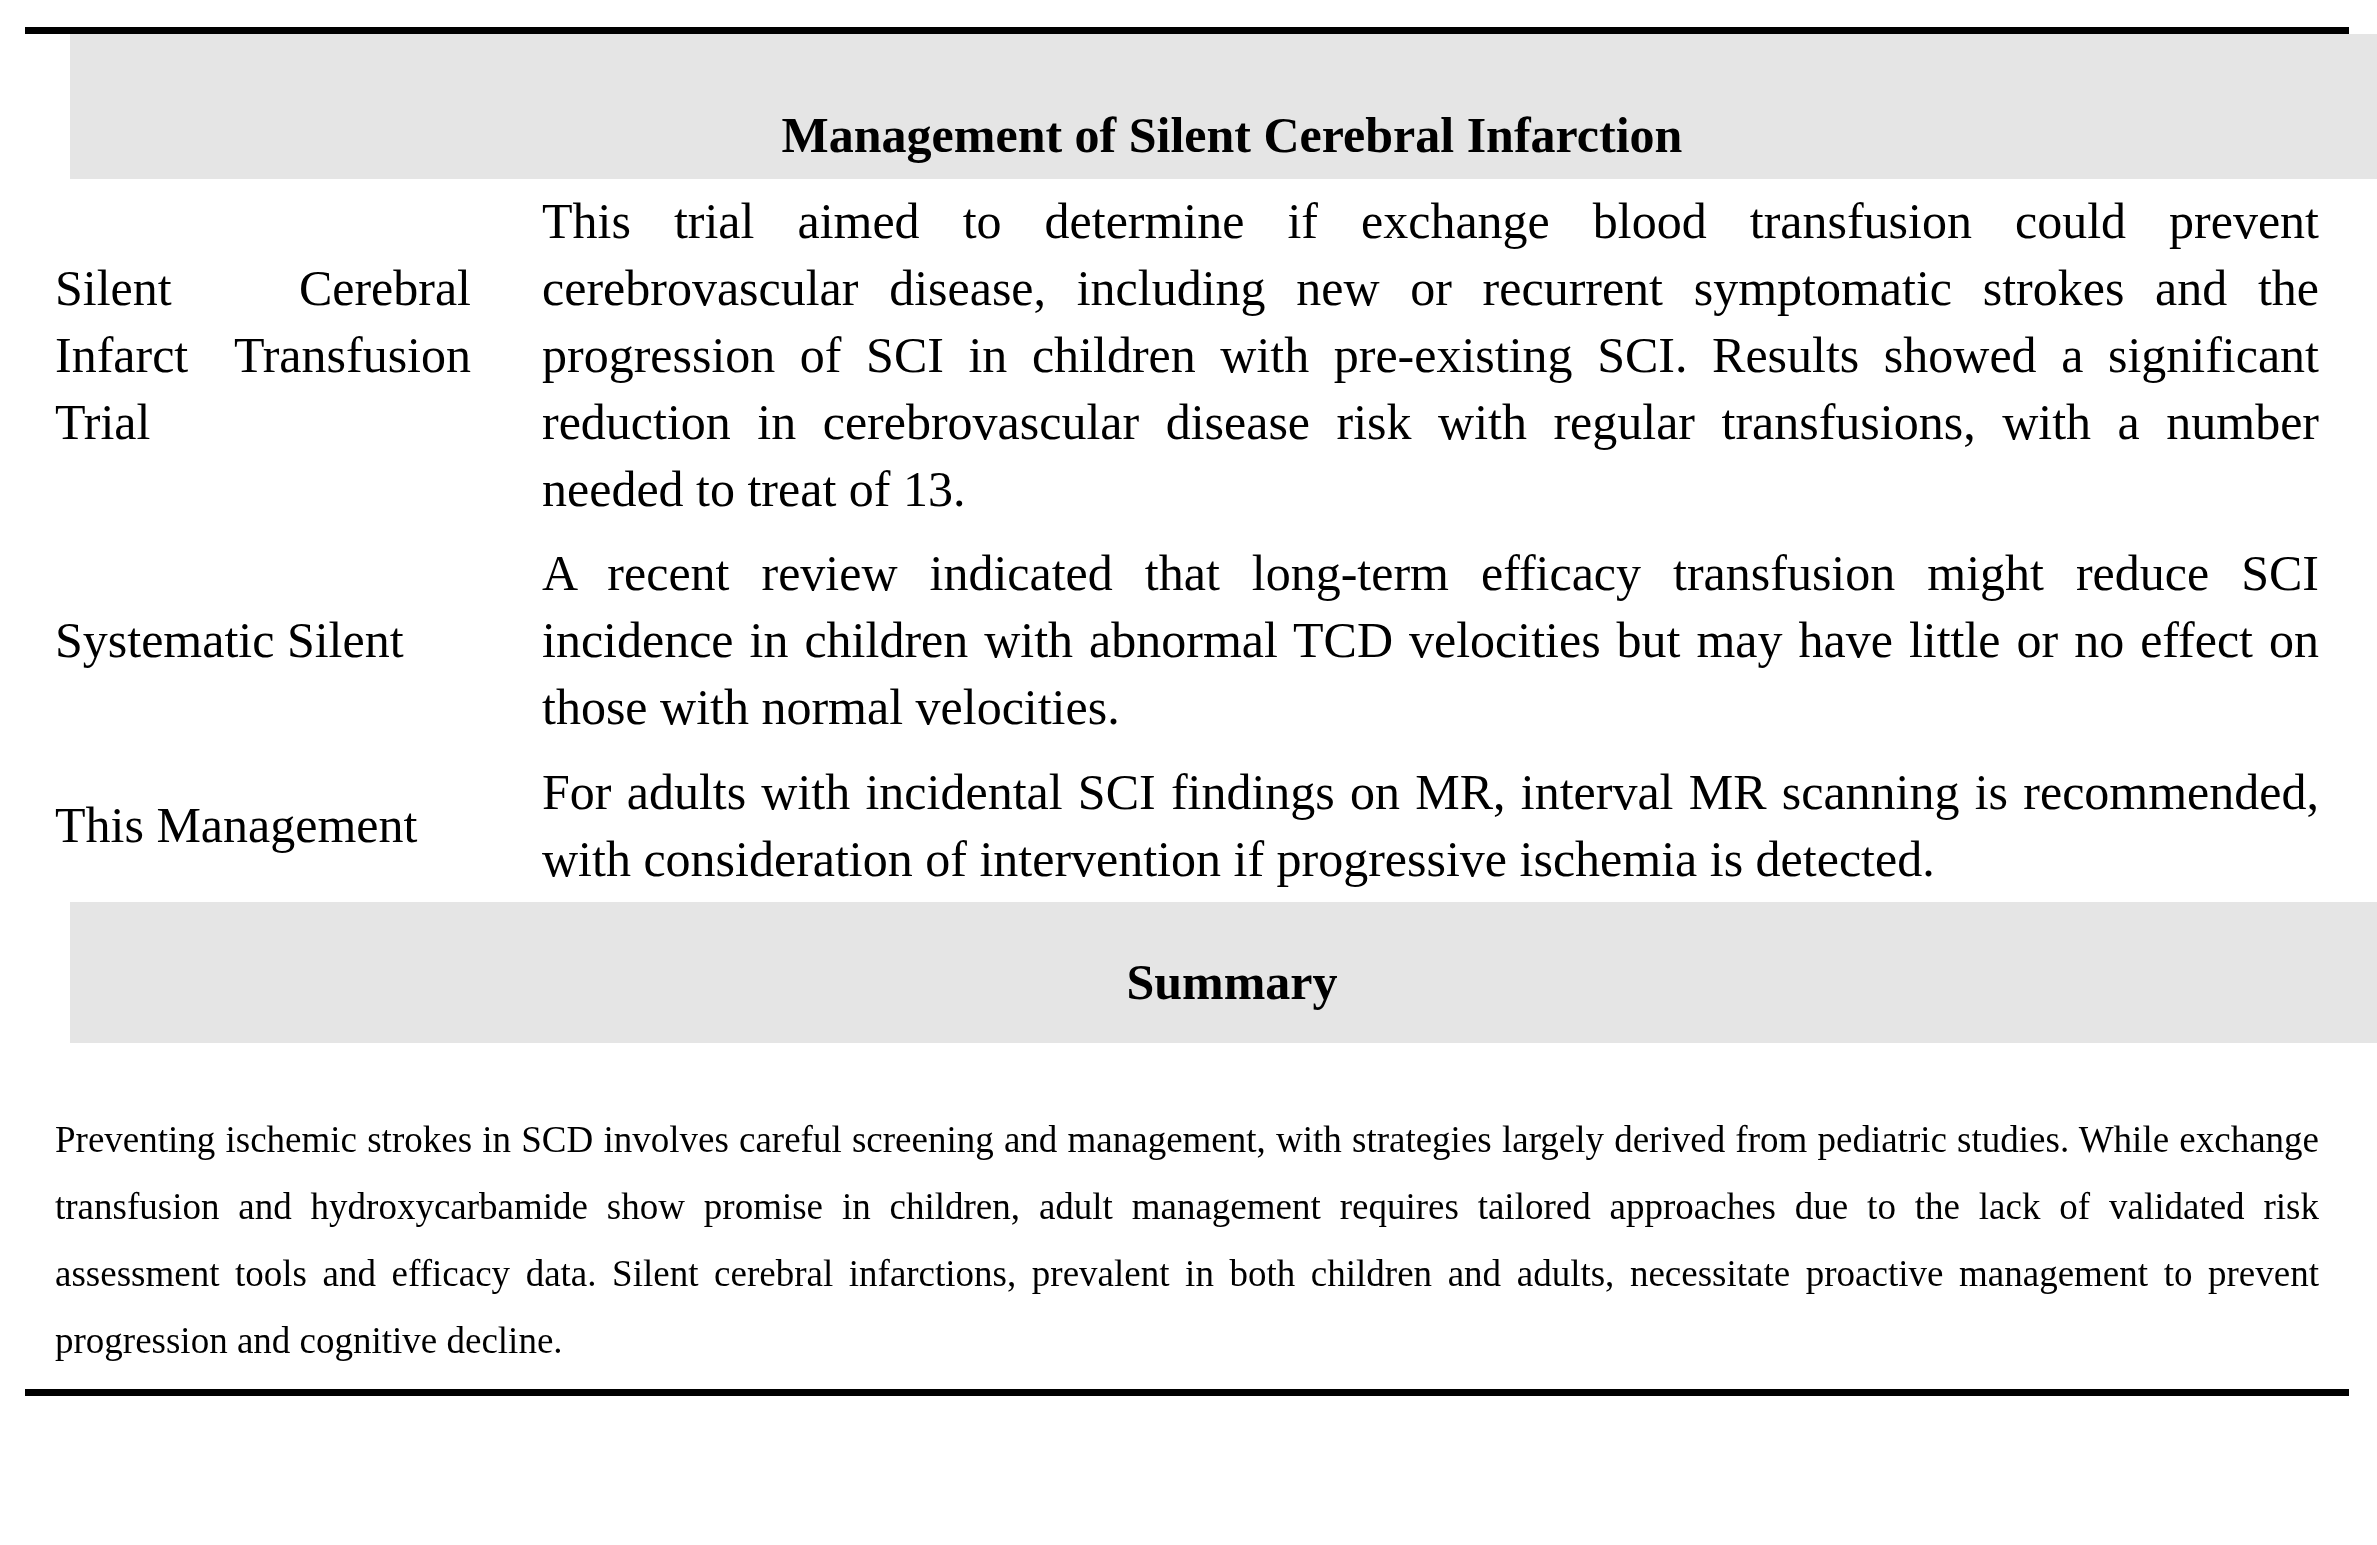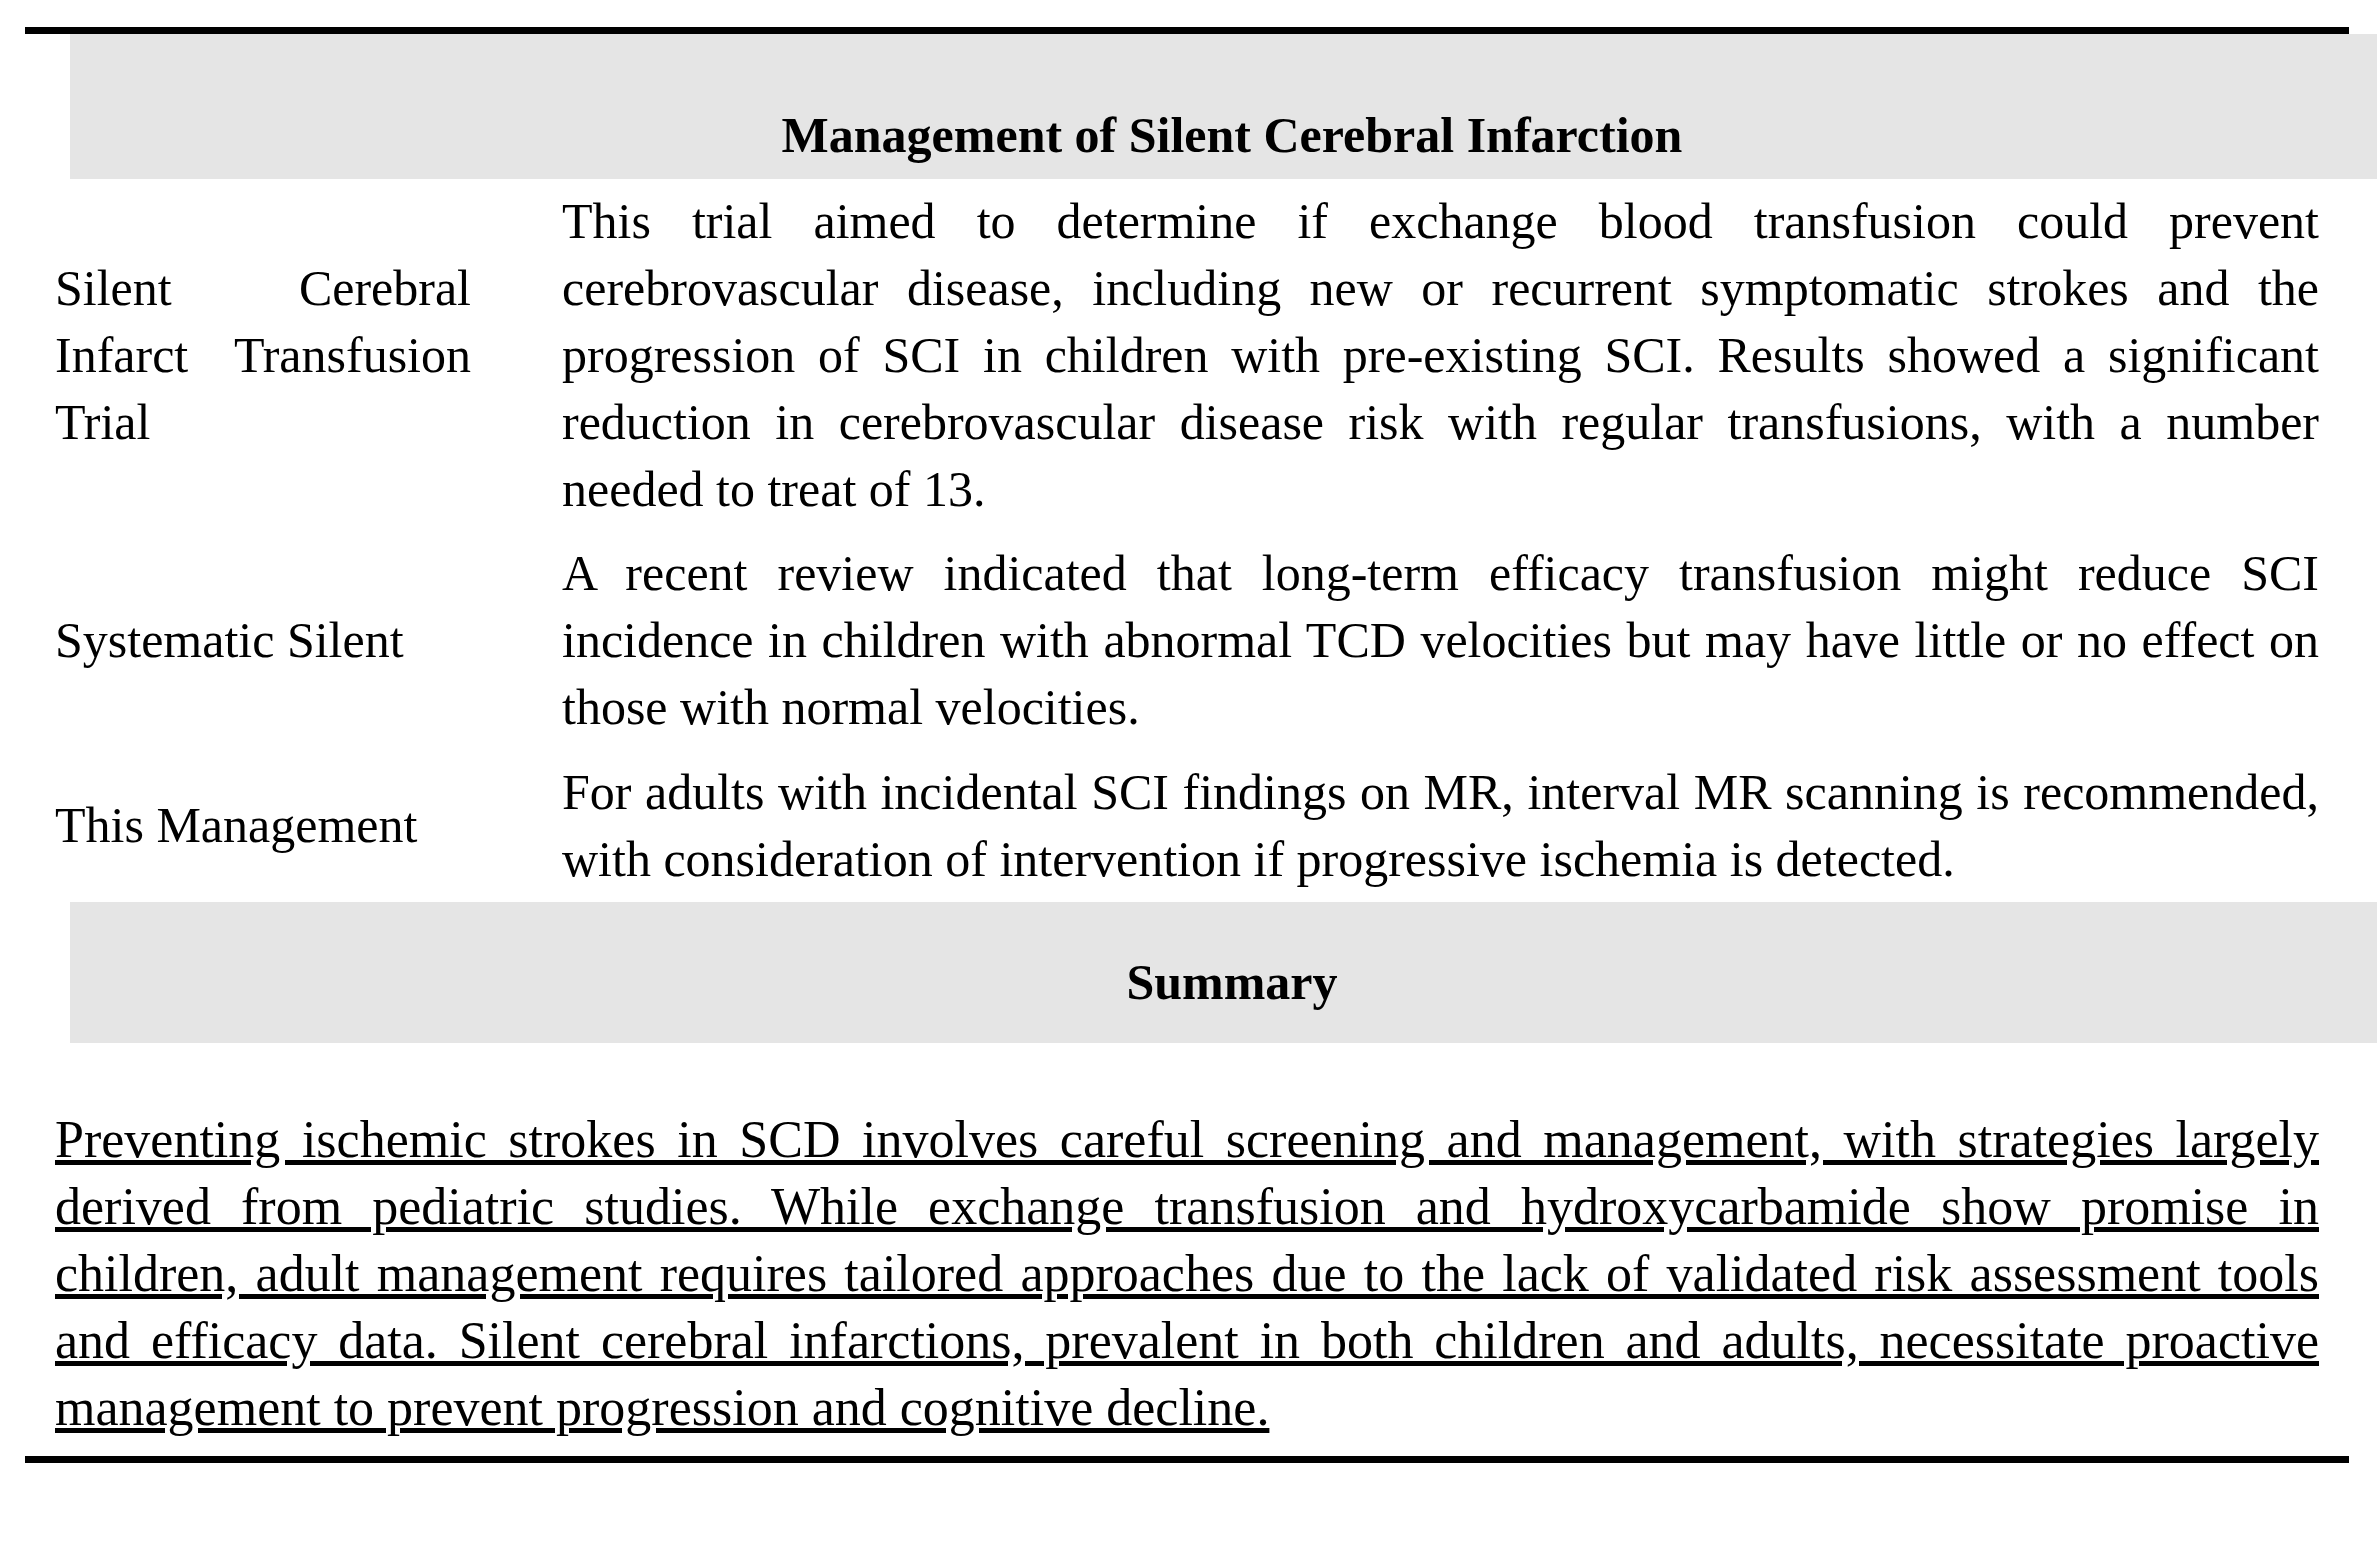--- a/index.html
+++ b/index.html
@@ -50,34 +50,32 @@
   .cell-label p {
     width: 100%;
     font-weight: normal;
     font-size: 50px;
     line-height: 67px;
     text-align: justify;
   }
   .cell-body {
     flex: 1 1 auto;
     padding-right: 30px;
-    margin-left: 20px;
   }
   .cell-body p {
     font-size: 50px;
     line-height: 67px;
     text-align: justify;
   }
   .summary-paragraph {
     margin-top: 63px;
     padding: 0 30px;
-    font-size: 52px;
+    font-size: 37px;
     line-height: 67px;
     text-align: justify;
-    text-decoration: underline;
   }
   .rule.bottom { margin-top: 15px; }
 </style>
 </head>
 <body>
 
 <div class="page">
   <div class="doc-table">
 
     <div class="rule top"></div>

